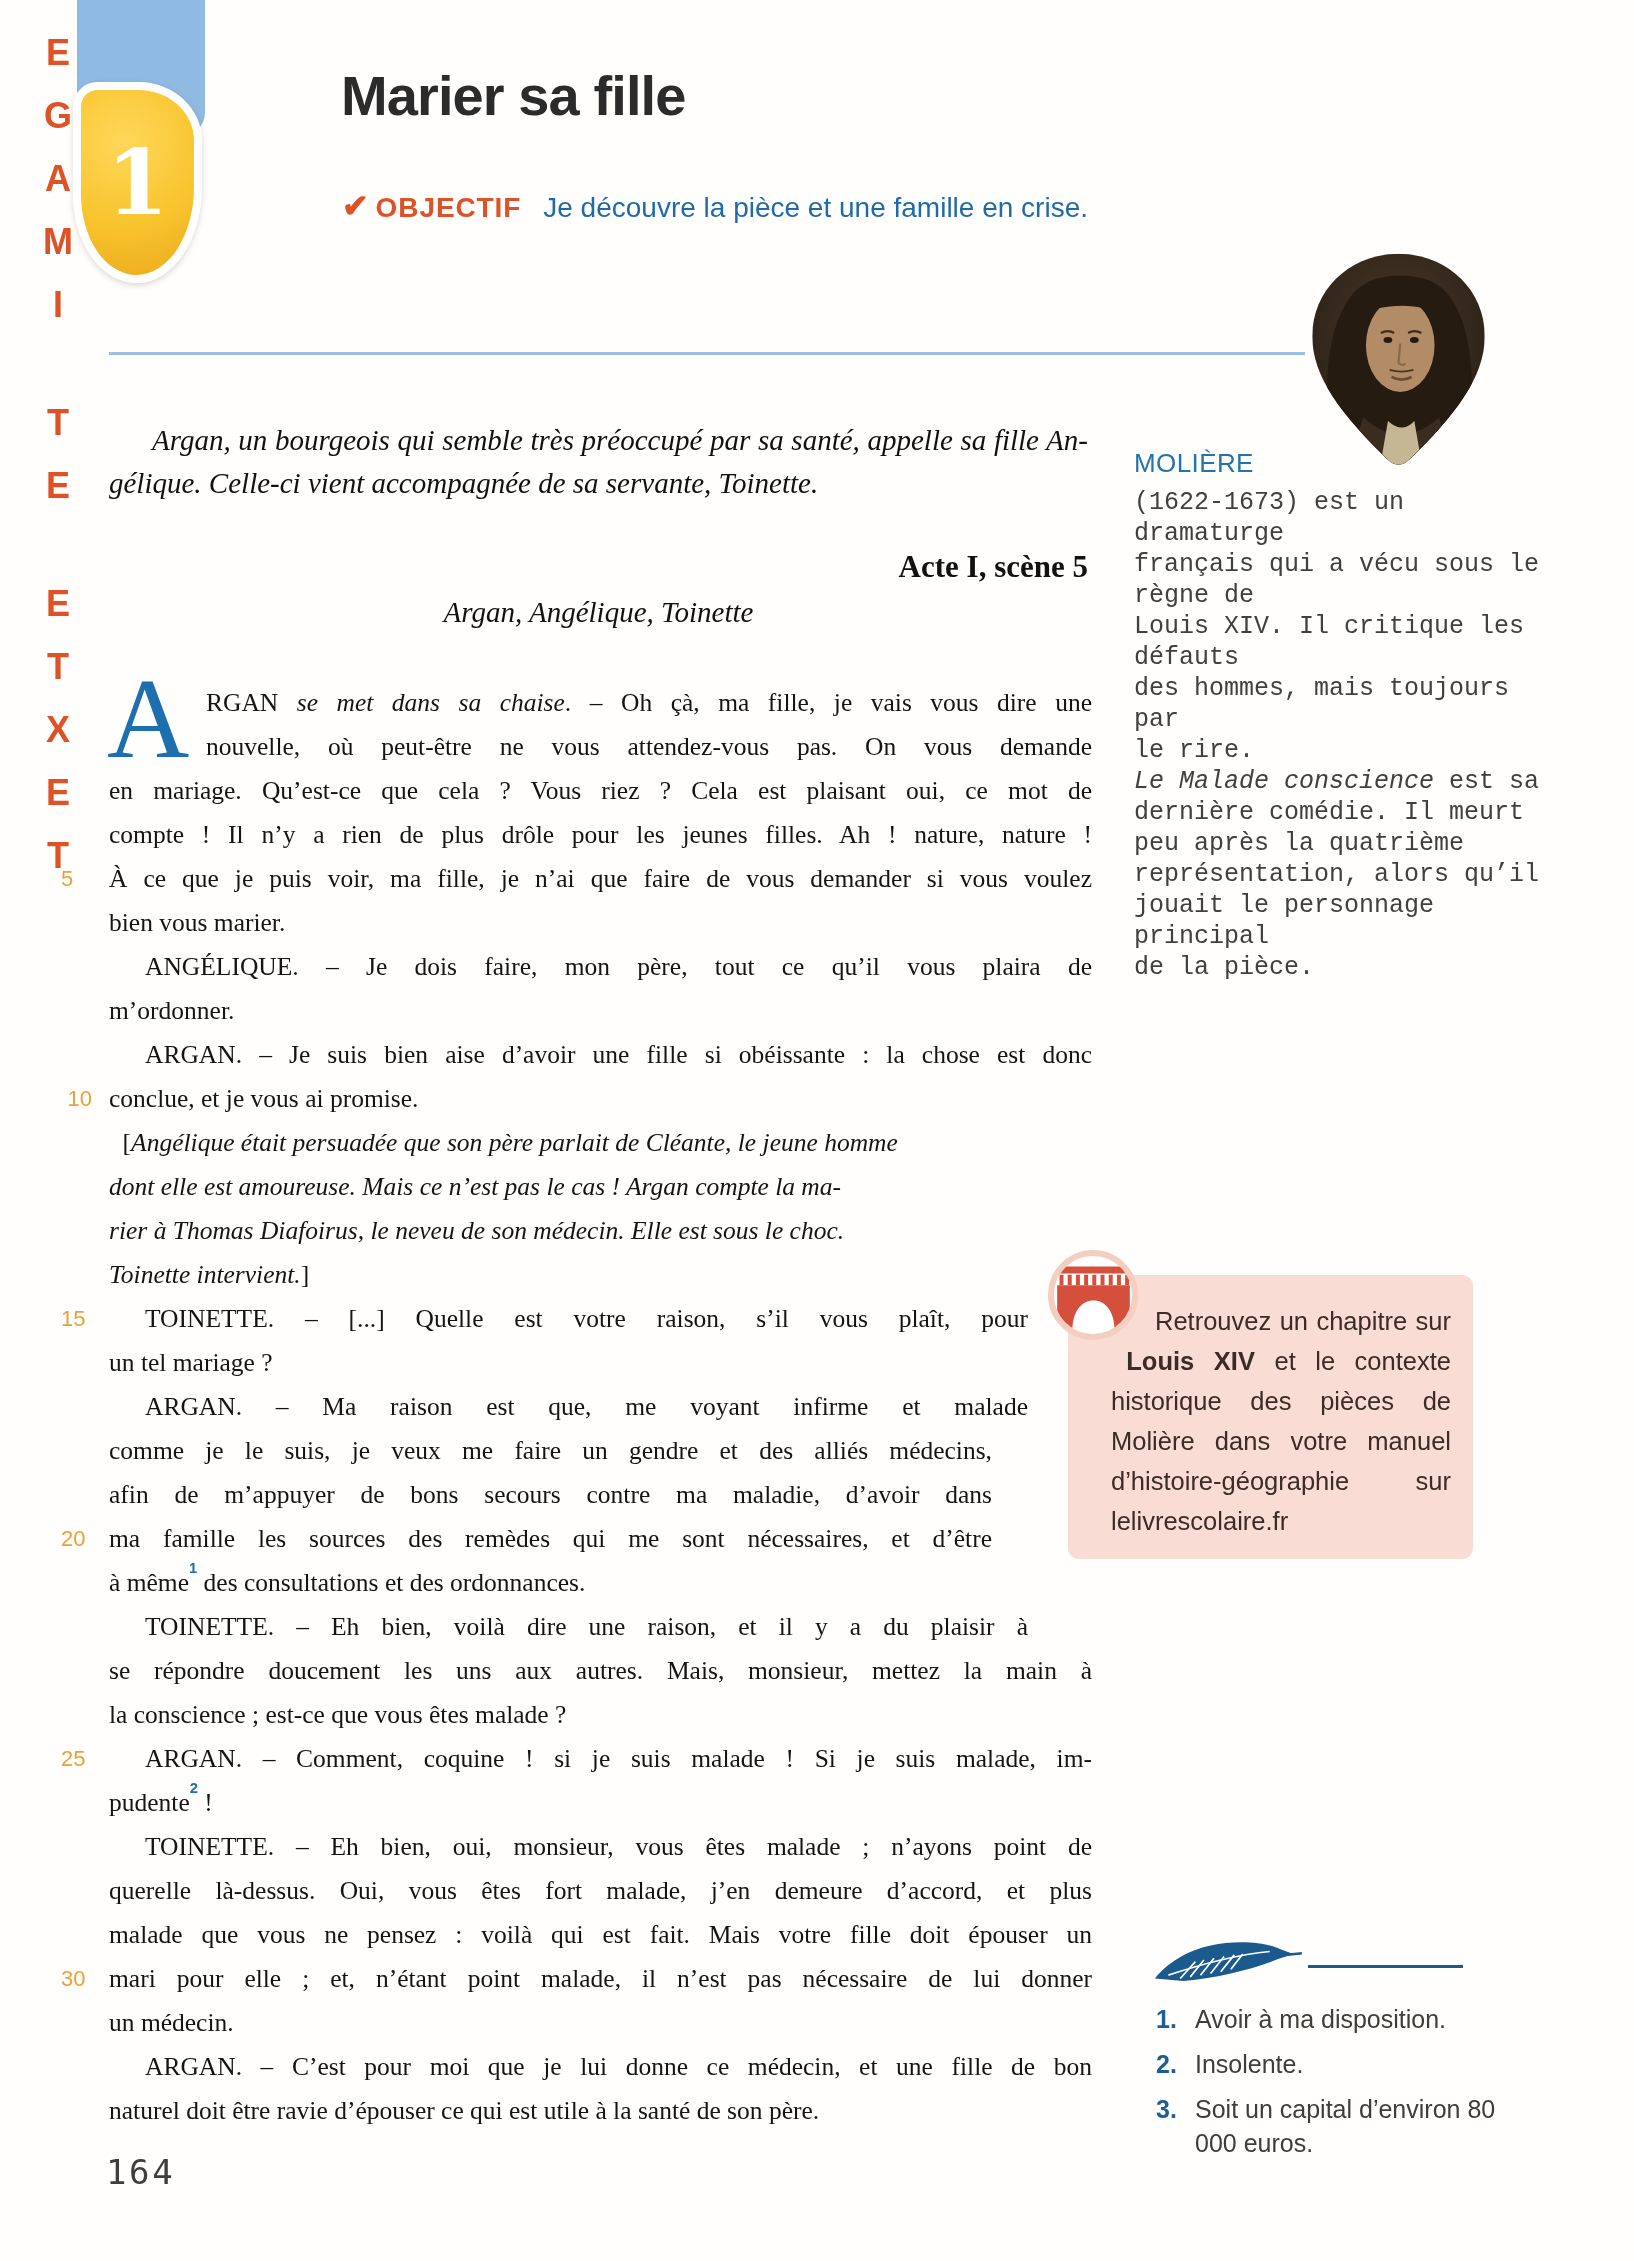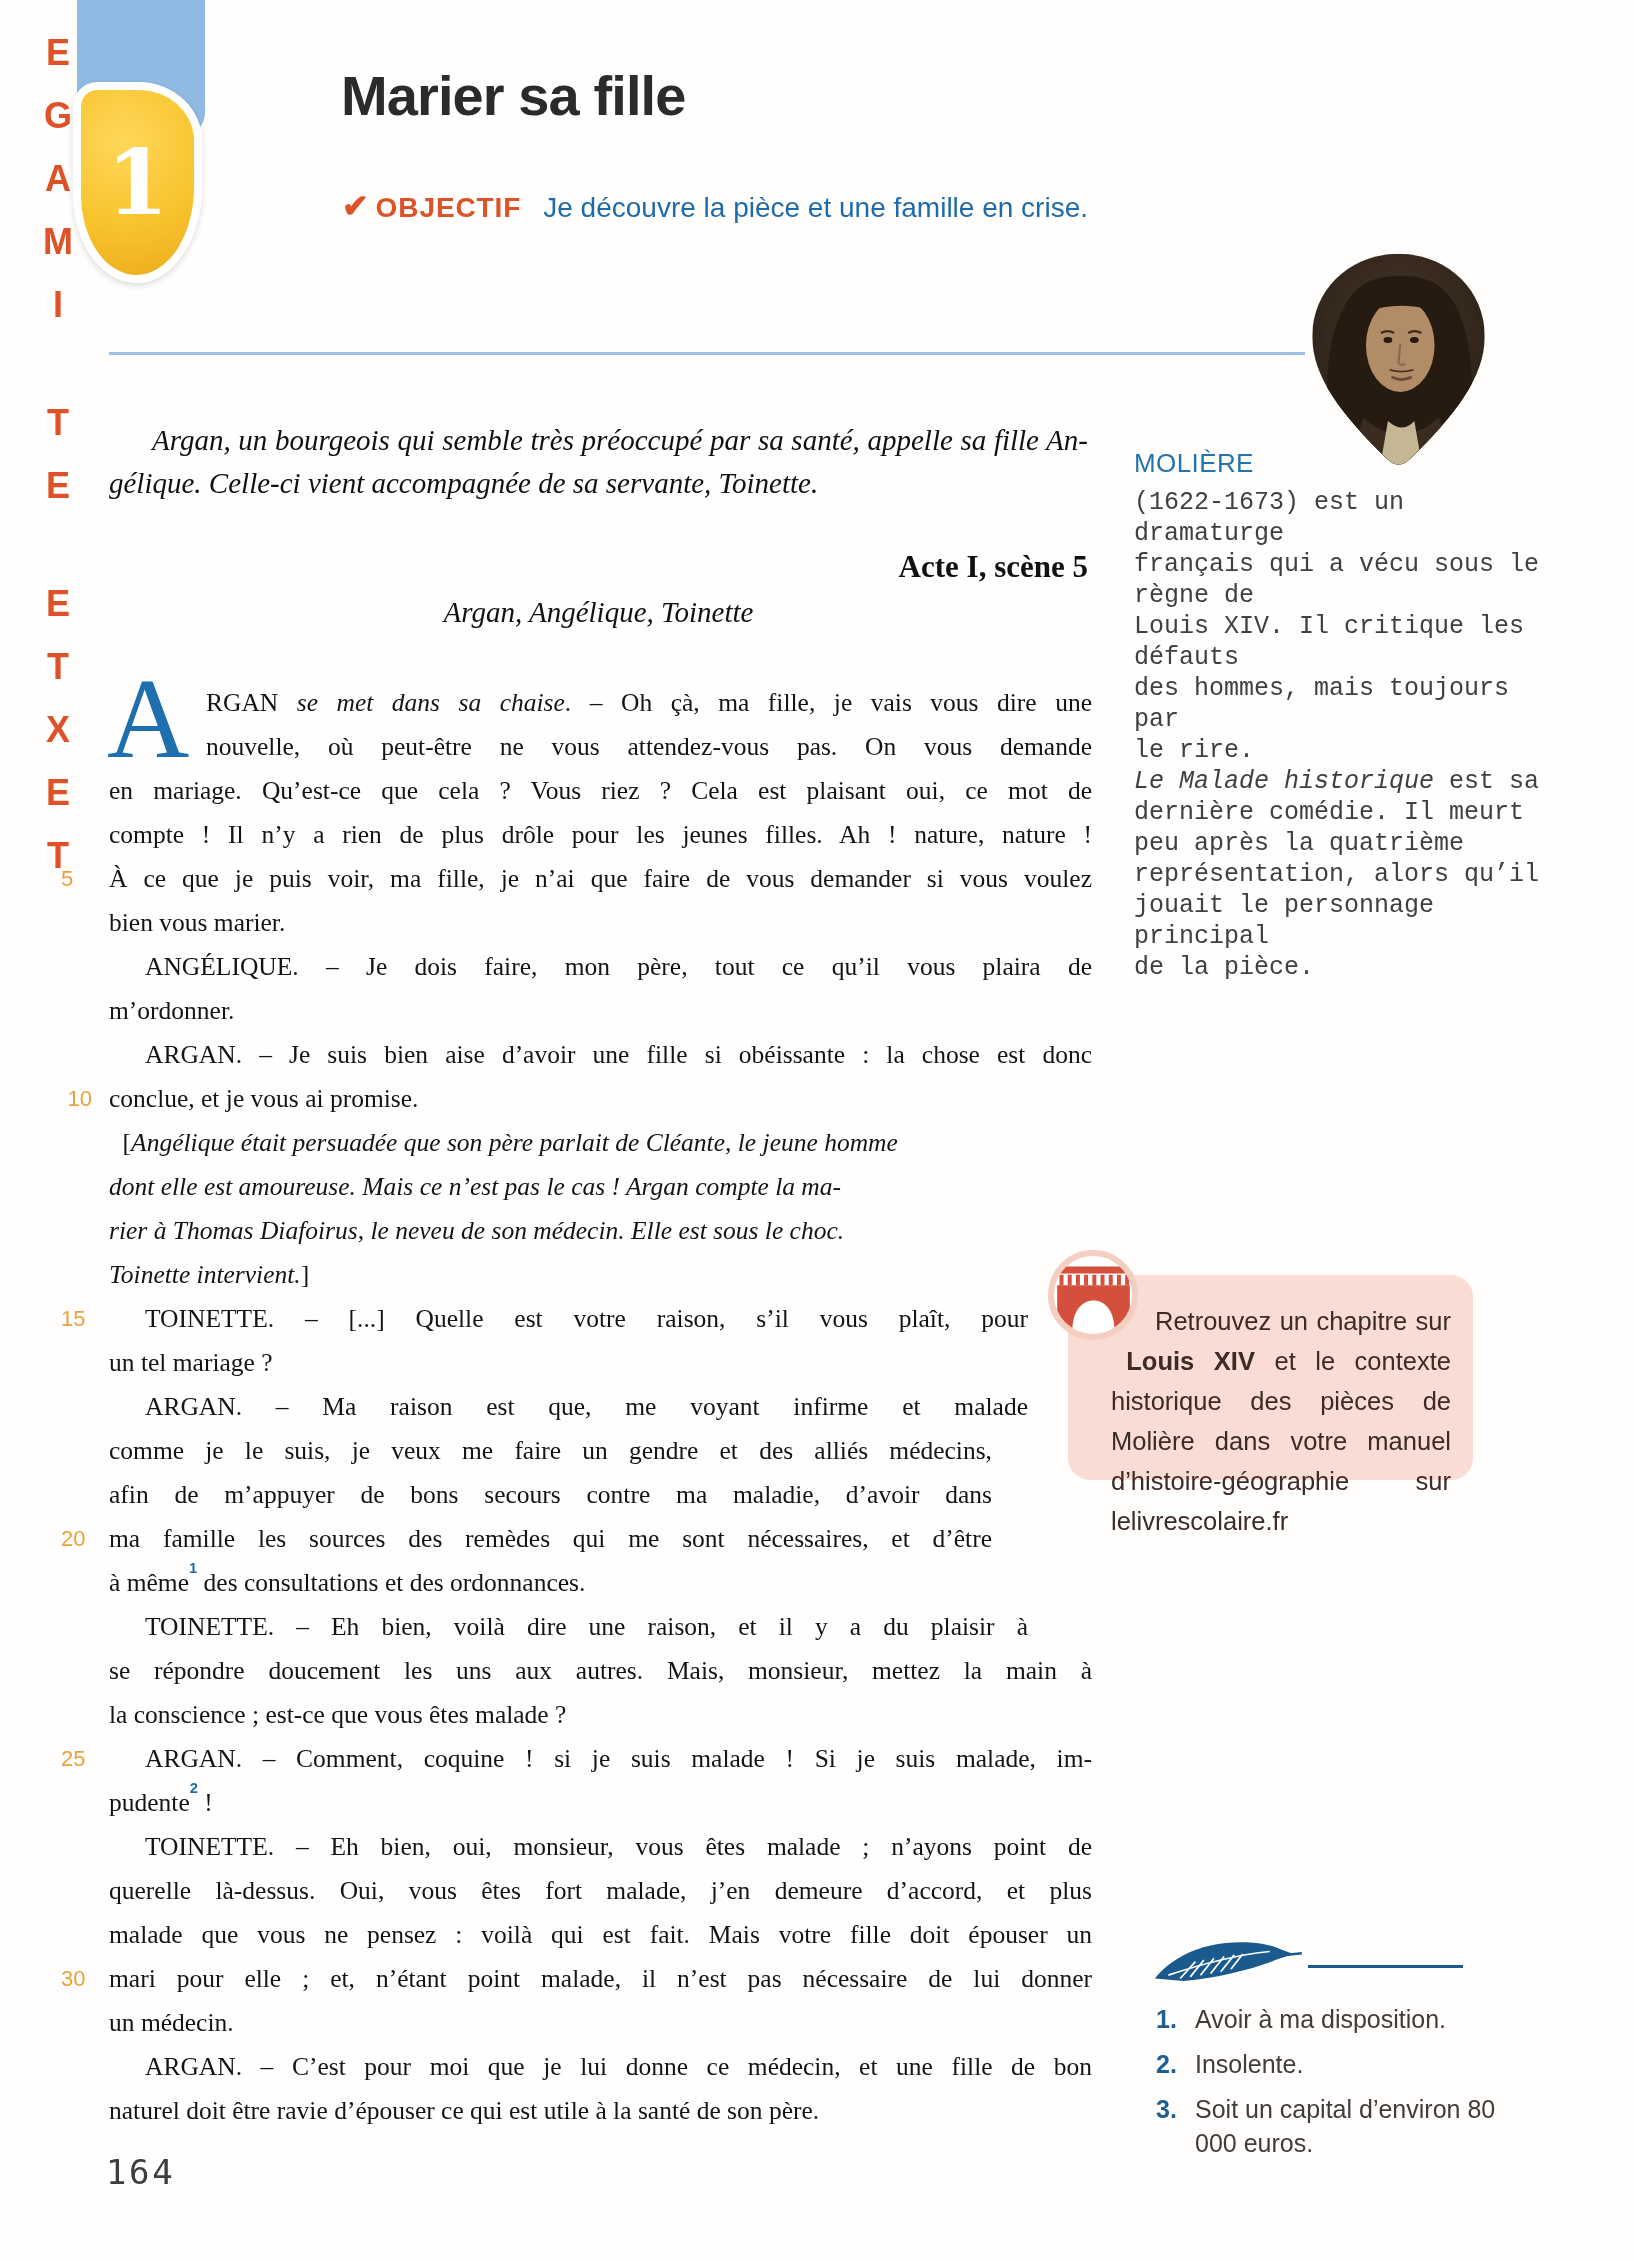--- a/index.html
+++ b/index.html
@@ -58,22 +58,22 @@
   .pline.ind{padding-left:36px;}
   .pline.ind-sm{padding-left:13.6px;}
   .pline.dc{padding-left:97px;}
   .pline .lnum{position:absolute;left:-48px;top:0;width:31px;text-align:right;
                font-family:"Liberation Sans",sans-serif;font-size:22px;color:#E9A23B;line-height:44px;}
   .dropcap{position:absolute;left:107px;top:662px;font-size:114px;line-height:1;color:#1D6FAE;}
   sup{font-size:.58em;position:relative;top:-.55em;line-height:0;color:#1D6FAE;font-weight:bold;
       font-family:"Liberation Sans",sans-serif;}
 
   
-  .refbox{position:absolute;left:1068px;top:1275px;width:405px;height:205px;background:#F9DCD3;
-          border-radius:22px;}
+  .refbox{position:absolute;left:1068px;top:1275px;width:405px;height:284px;background:#F9DCD3;
+          border-radius:11px;}
   .refbox-text{position:absolute;left:43px;right:22px;top:25.5px;font-family:"Liberation Sans",sans-serif;
                font-size:25.5px;line-height:40px;color:#3C2B26;}
   .rline{text-align:justify;text-align-last:justify;}
   .rline.last{text-align-last:left;}
   .rline.m0{margin-left:44px;}
   .rline.m1{margin-left:15.3px;}
   .ref-icon{position:absolute;left:1048px;top:1250px;width:90px;height:90px;border-radius:50%;
             background:#fff;border:6.8px solid #F3CEC1;box-sizing:border-box;overflow:hidden;
             display:flex;align-items:flex-start;justify-content:center;}
 
@@ -155,21 +155,21 @@
   </div>
 
   <div class="author-name">MOLIÈRE</div>
   <div class="author-bio">
       <div>(1622-1673) est un dramaturge</div>
       <div>français qui a vécu sous le</div>
       <div>règne de</div>
       <div>Louis XIV. Il critique les défauts</div>
       <div>des hommes, mais toujours par</div>
       <div>le rire.</div>
-      <div><i>Le Malade historique</i> est sa</div>
+      <div><i>Le Malade conscience</i> est sa</div>
       <div>dernière comédie. Il meurt</div>
       <div>peu après la quatrième</div>
       <div>représentation, alors qu’il</div>
       <div>jouait le personnage principal</div>
       <div>de la pièce.</div>
     </div>
 
   <div class="intro">
       <div class="l0">Argan, un bourgeois qui semble très préoccupé par sa santé, appelle sa fille An-</div>
       <div class="l1">gélique. Celle-ci vient accompagnée de sa servante, Toinette.</div>

